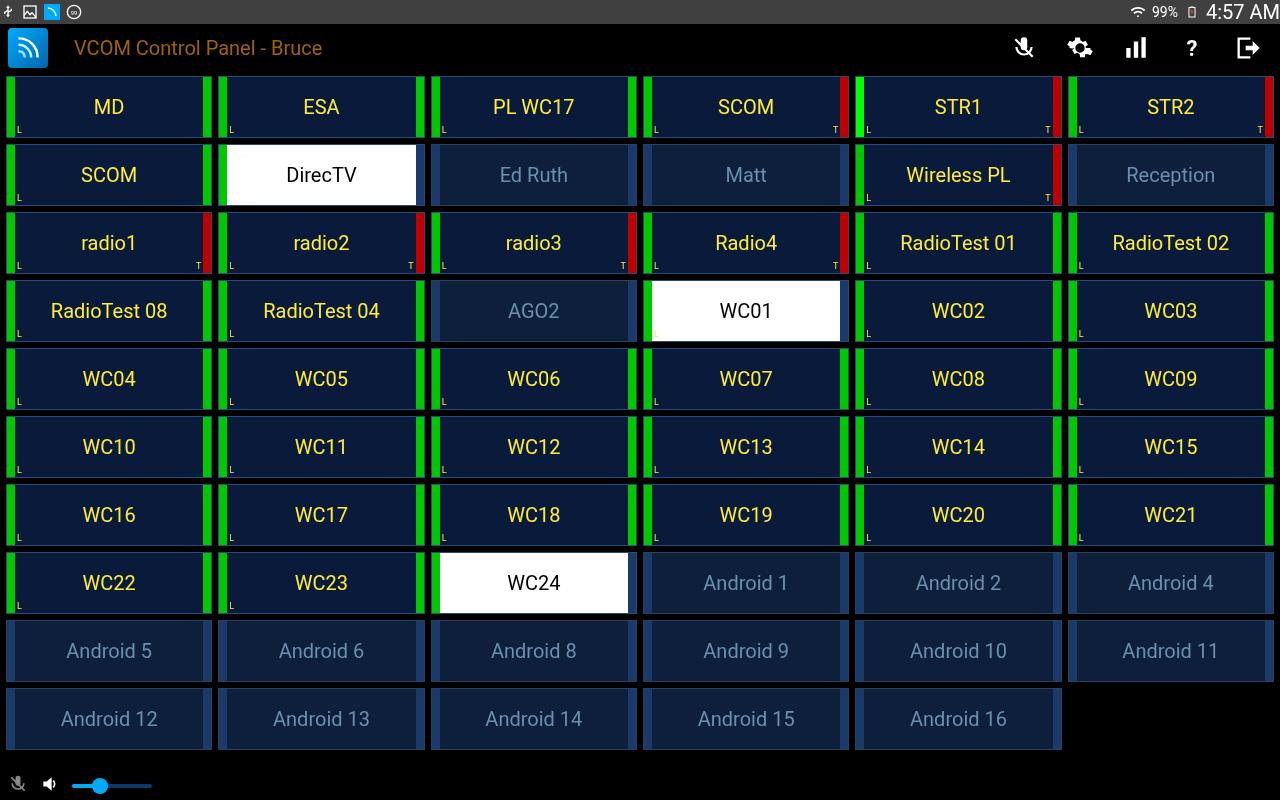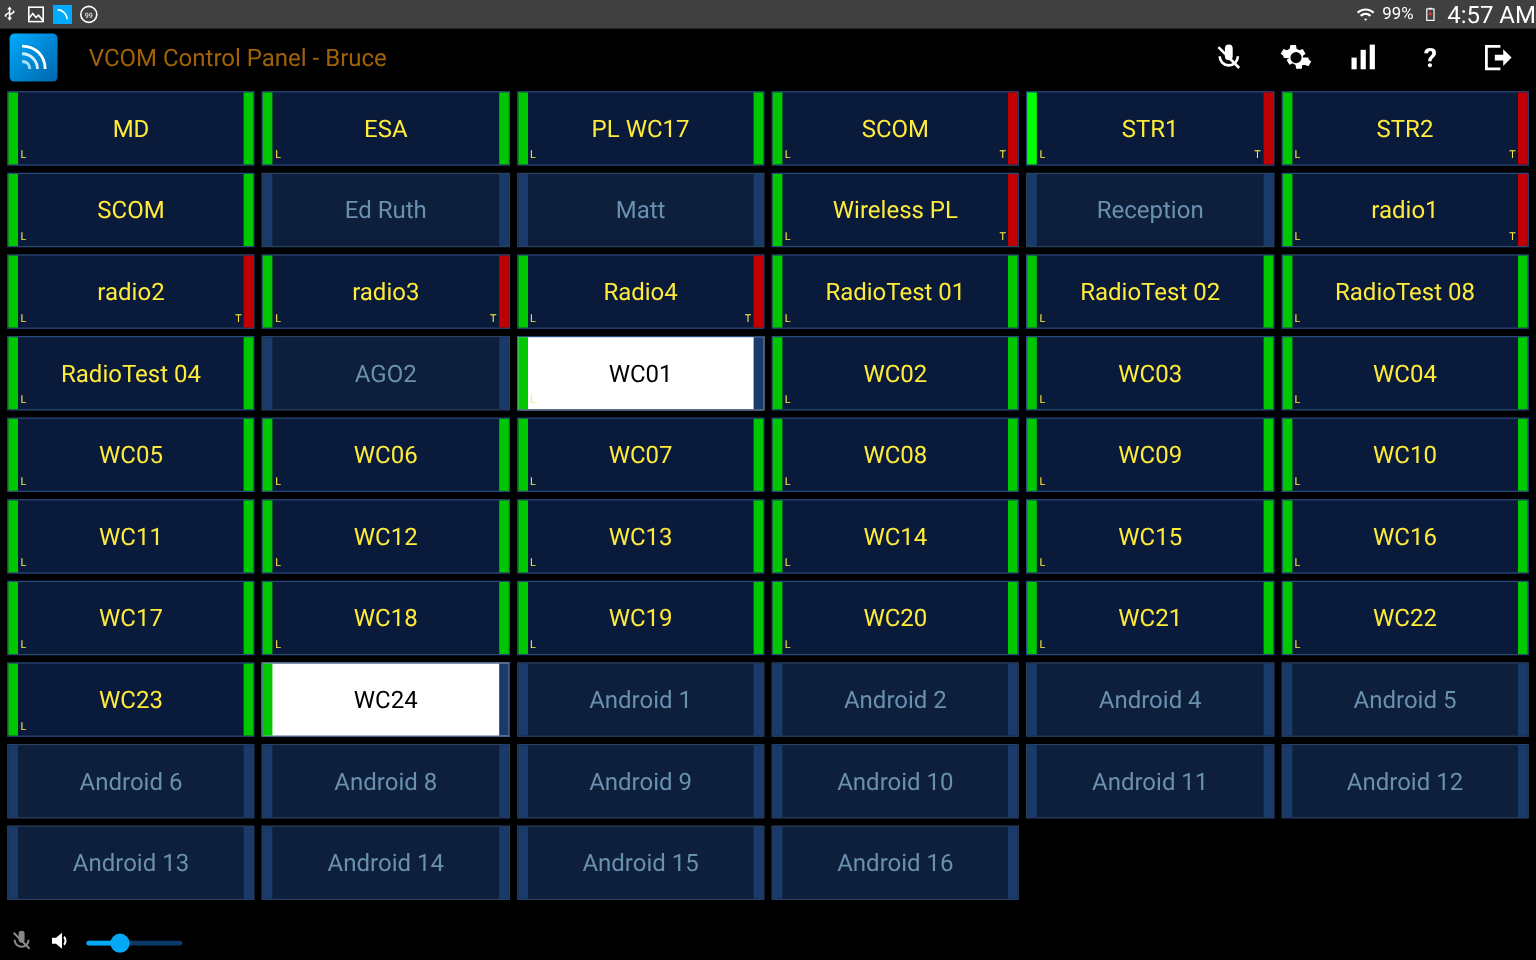--- a/index.html
+++ b/index.html
@@ -235,20 +235,25 @@
       <span>STR2</span>
       <span class="tag tag-bl">L</span>
       <span class="tag tag-br">T</span>
     </div>
     <div class="cell active">
       <div class="bar-l g"></div>
       <div class="bar-r g"></div>
       <span>SCOM</span>
       <span class="tag tag-bl">L</span>
     </div>
+    <div class="cell selected">
+      <div class="bar-l g"></div>
+      <div class="bar-r d"></div>
+      <span>DirecTV</span>
+    </div>
     <div class="cell inactive">
       <div class="bar-l d"></div>
       <div class="bar-r d"></div>
       <span>Ed Ruth</span>
     </div>
     <div class="cell inactive">
       <div class="bar-l d"></div>
       <div class="bar-r d"></div>
       <span>Matt</span>
     </div>

